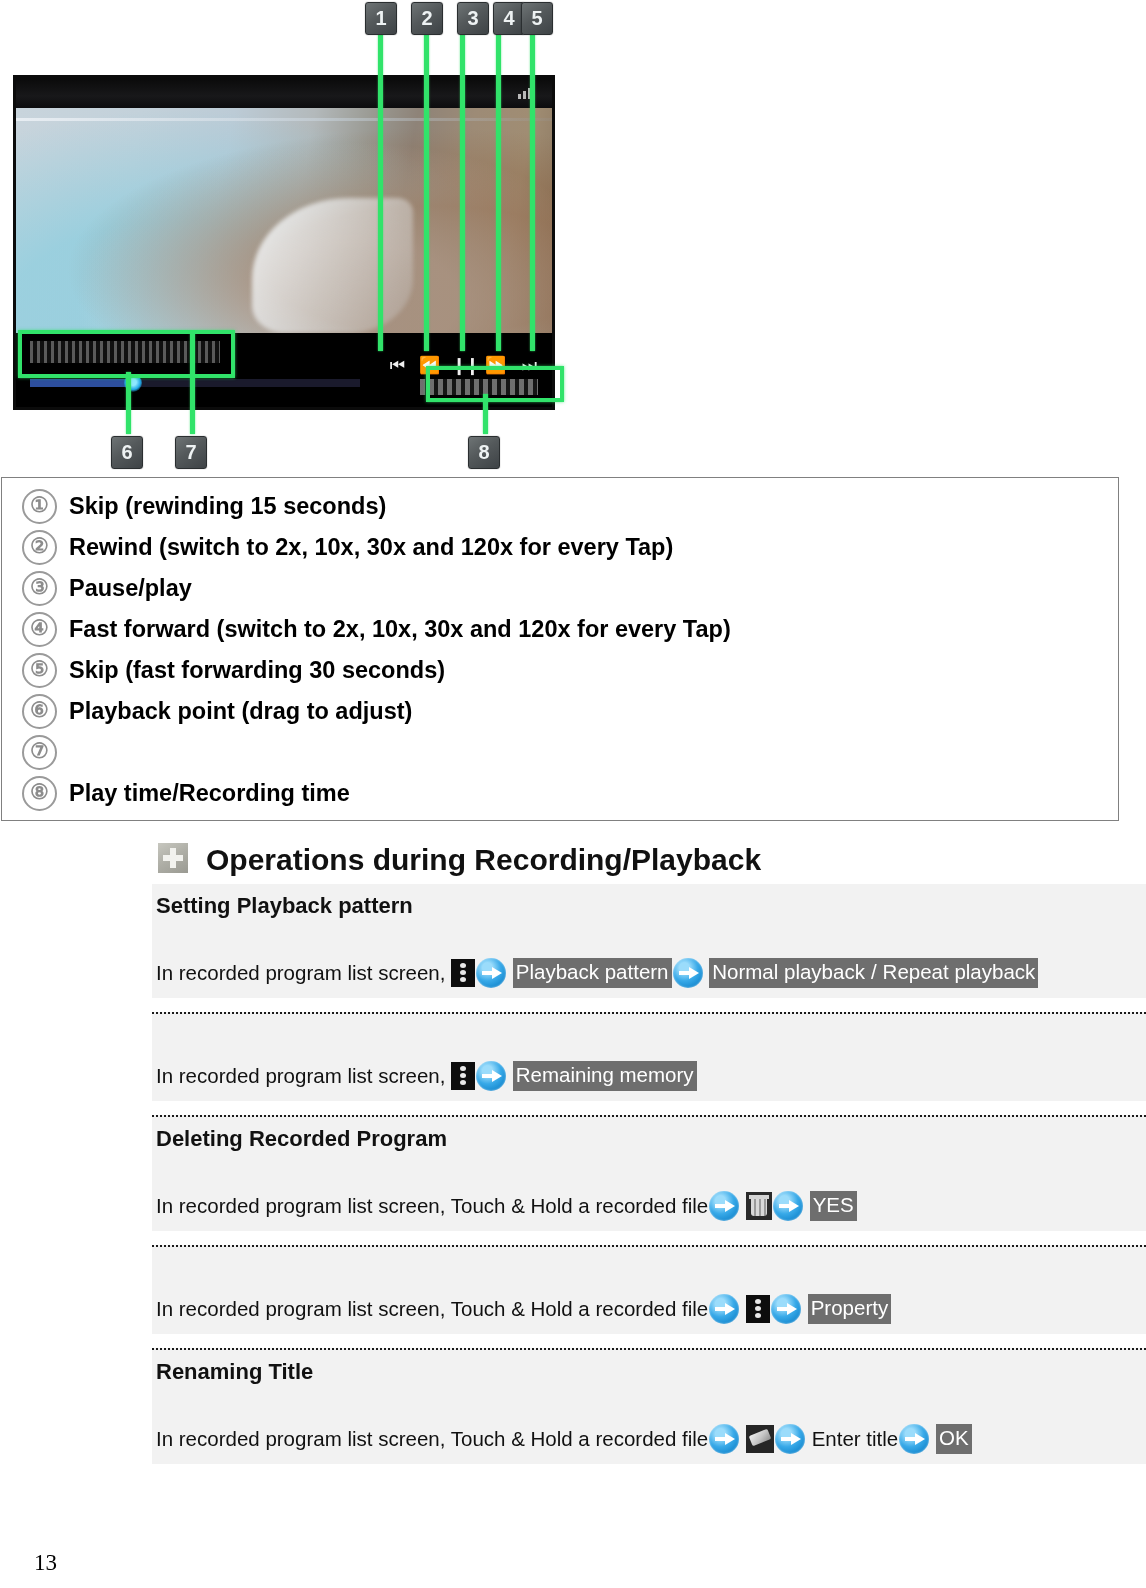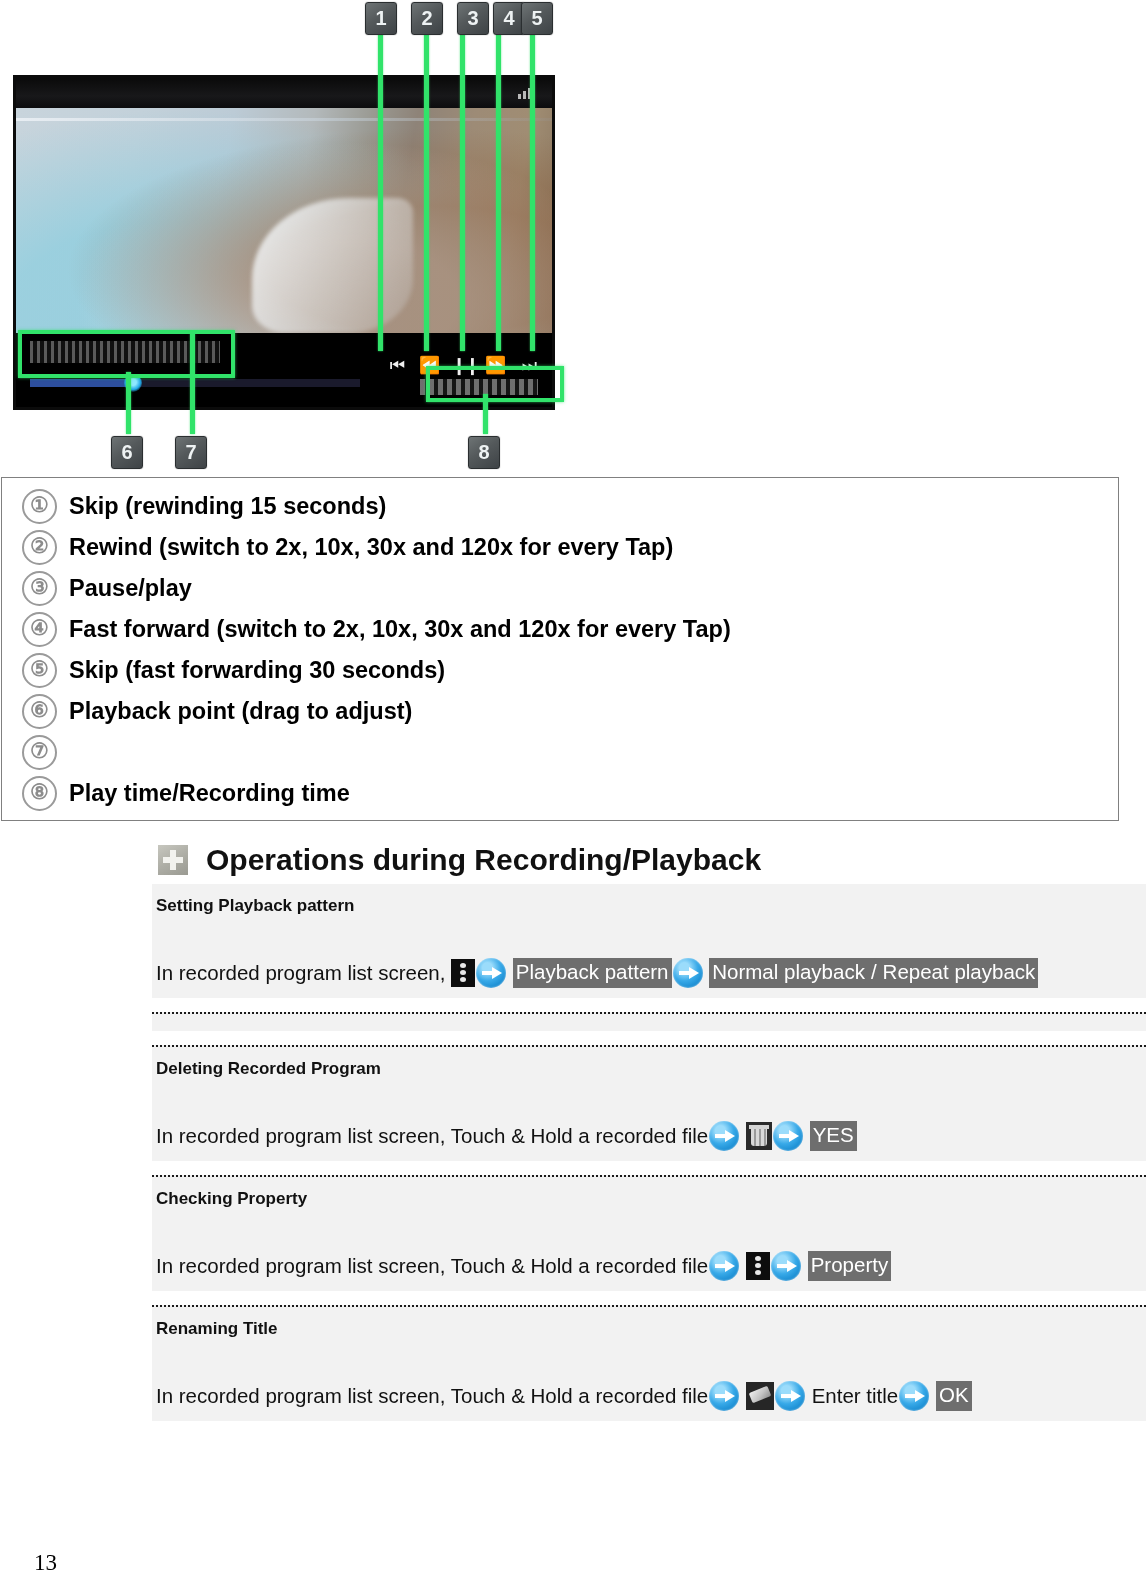--- a/index.html
+++ b/index.html
@@ -165,21 +165,21 @@
     font-weight:bold;
     color:#000;
     white-space:nowrap;
     text-align:right;
   }
 
   
   #section-heading {
     position:absolute;
     left:158px; top:843px;
-    display:flex; align-items:center;
+    display:flex; 
   }
   .plus-icon {
     width:30px; height:30px;
     background: linear-gradient(150deg,#c7c7bf 0%, #aeaea6 50%, #9a9a92 100%);
     position:relative;
     flex:0 0 auto;
   }
   .plus-icon::before, .plus-icon::after {
     content:""; position:absolute; background:#f2f2ee;
   }
@@ -202,21 +202,21 @@
   .op-row {
     background:#f2f2f2;
     padding: 8px 0 9px 4px;
     box-sizing:border-box;
   }
   .op-row + .op-row {
     border-top: 2px dotted #1a1a1a;
     margin-top: 14px;
   }
   .op-title {
-    font-size:17px;
+    font-size:22px;
     font-weight:bold;
     color:#111;
     line-height:27px;
     margin-bottom:2px;
   }
   .op-steps {
     font-size:20.5px;
     color:#111;
     line-height:33px;
     margin-top:35px;
@@ -409,33 +409,37 @@
     <div class="op-title">Setting Playback pattern</div>
     <div class="op-steps">
       <span>In recorded program list screen,</span>
       <span class="ico ico-menu"><i></i><i></i><i></i></span><span class="ico ico-arrow"></span>
       <span class="key">Playback pattern</span><span class="ico ico-arrow"></span>
       <span class="key">Normal playback</span><span class="key key-sep">/</span><span class="key">Repeat playback</span>
     </div>
   </div>
 
   <div class="op-row">
+    <div class="op-steps">
+      <span>In recorded program list screen,</span>
+      <span class="ico ico-menu"><i></i><i></i><i></i></span><span class="ico ico-arrow"></span>
+      <span class="key">Remaining memory</span>
+    </div>
   </div>
 
   <div class="op-row">
     <div class="op-title">Deleting Recorded Program</div>
     <div class="op-steps">
       <span>In recorded program list screen, Touch &amp; Hold a recorded file</span><span class="ico ico-arrow"></span>
       <span class="ico ico-trash"></span><span class="ico ico-arrow"></span>
       <span class="key">YES</span>
     </div>
   </div>
 
   <div class="op-row">
-    <div class="op-title">Checking Property</div>
     <div class="op-steps">
       <span>In recorded program list screen, Touch &amp; Hold a recorded file</span><span class="ico ico-arrow"></span>
       <span class="ico ico-menu"><i></i><i></i><i></i></span><span class="ico ico-arrow"></span>
       <span class="key">Property</span>
     </div>
   </div>
 
   <div class="op-row">
     <div class="op-title">Renaming Title</div>
     <div class="op-steps">

